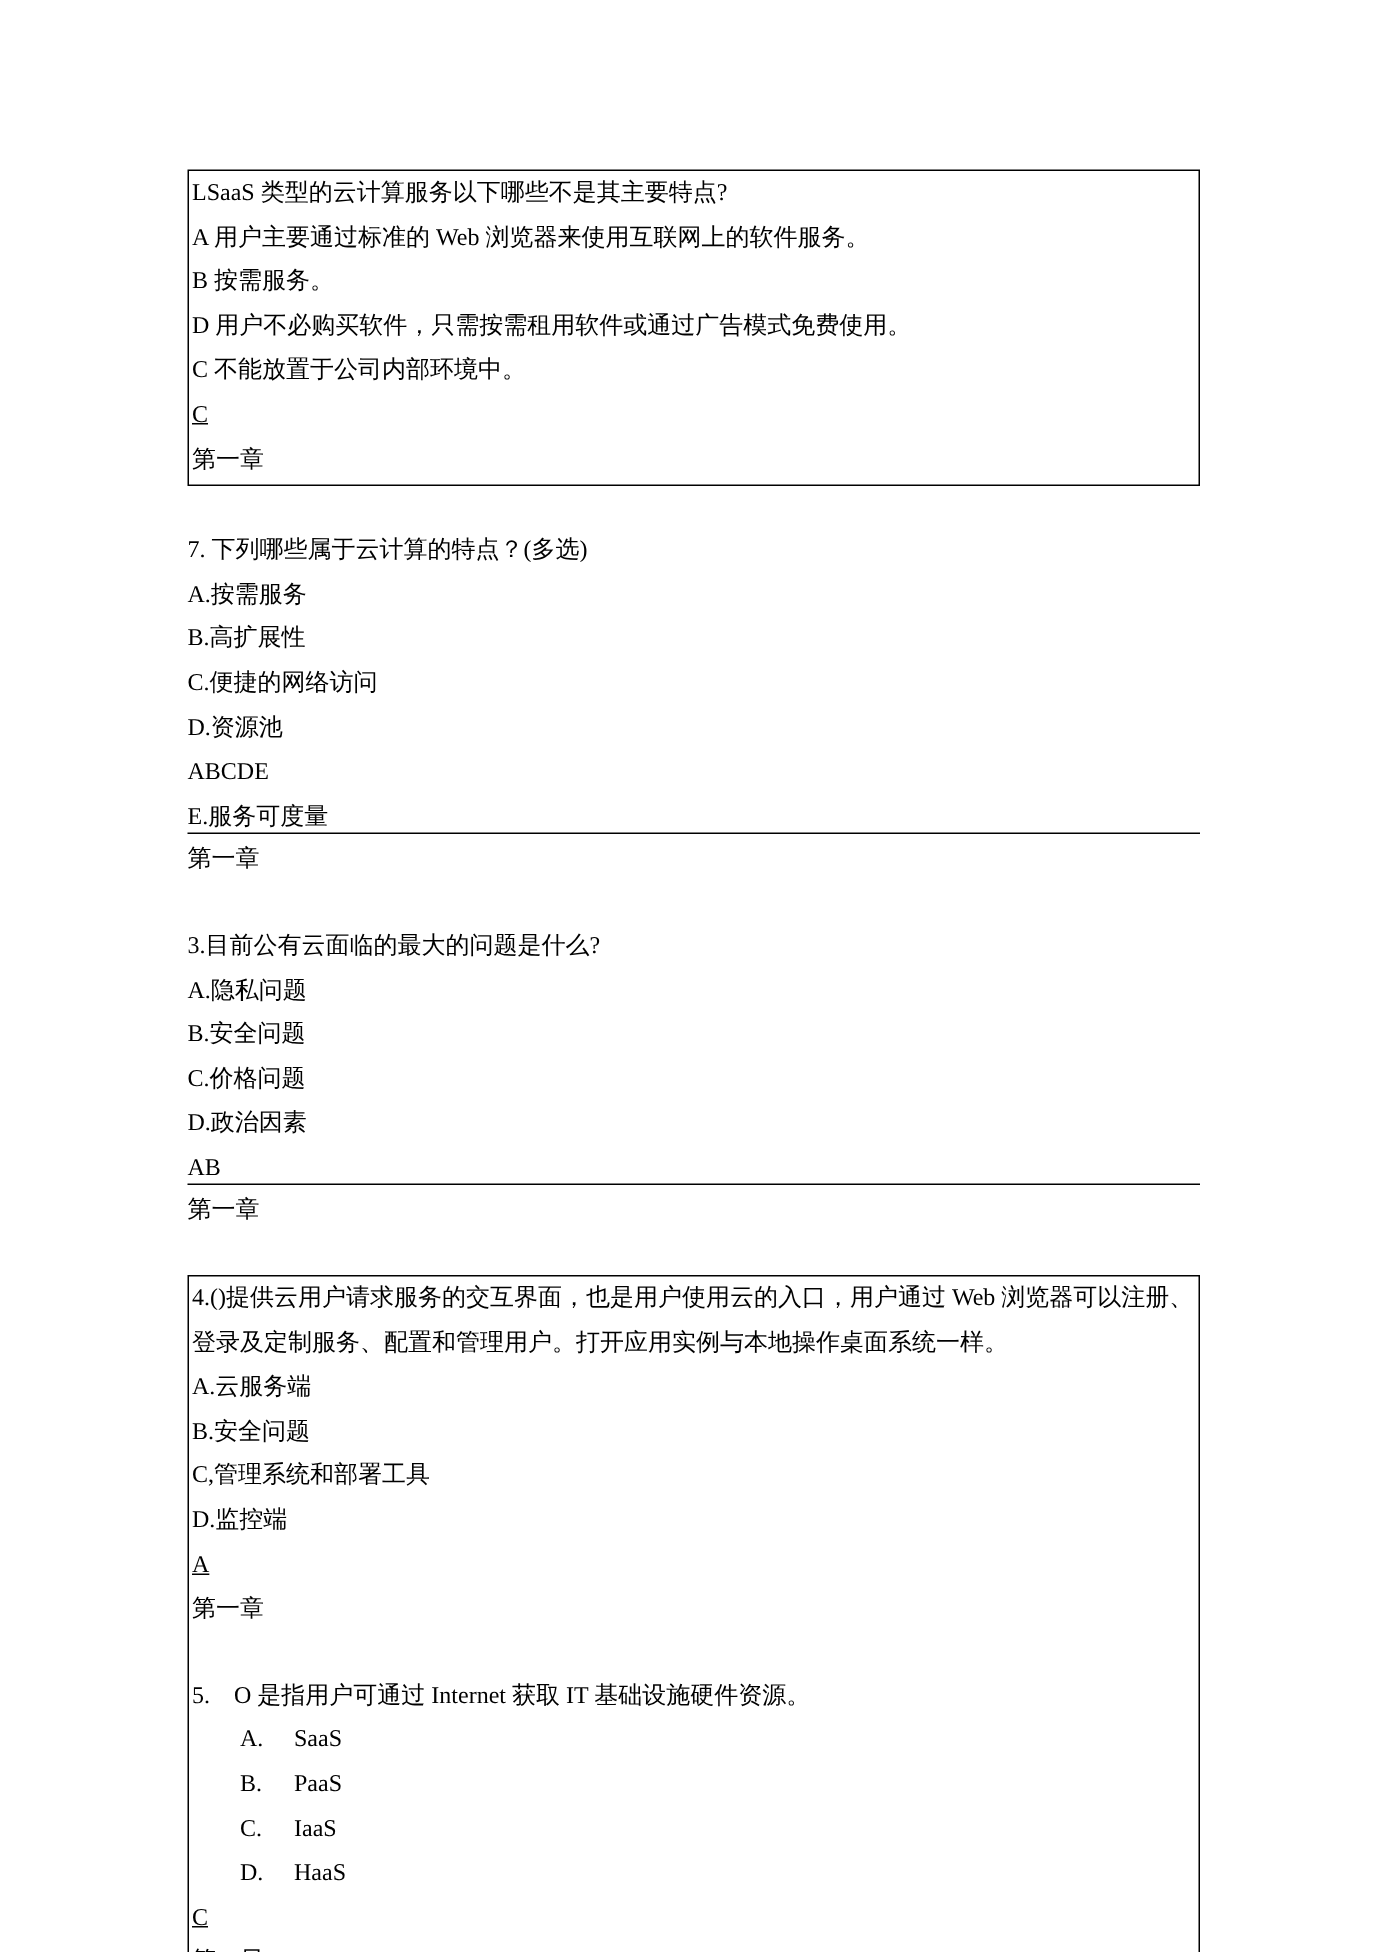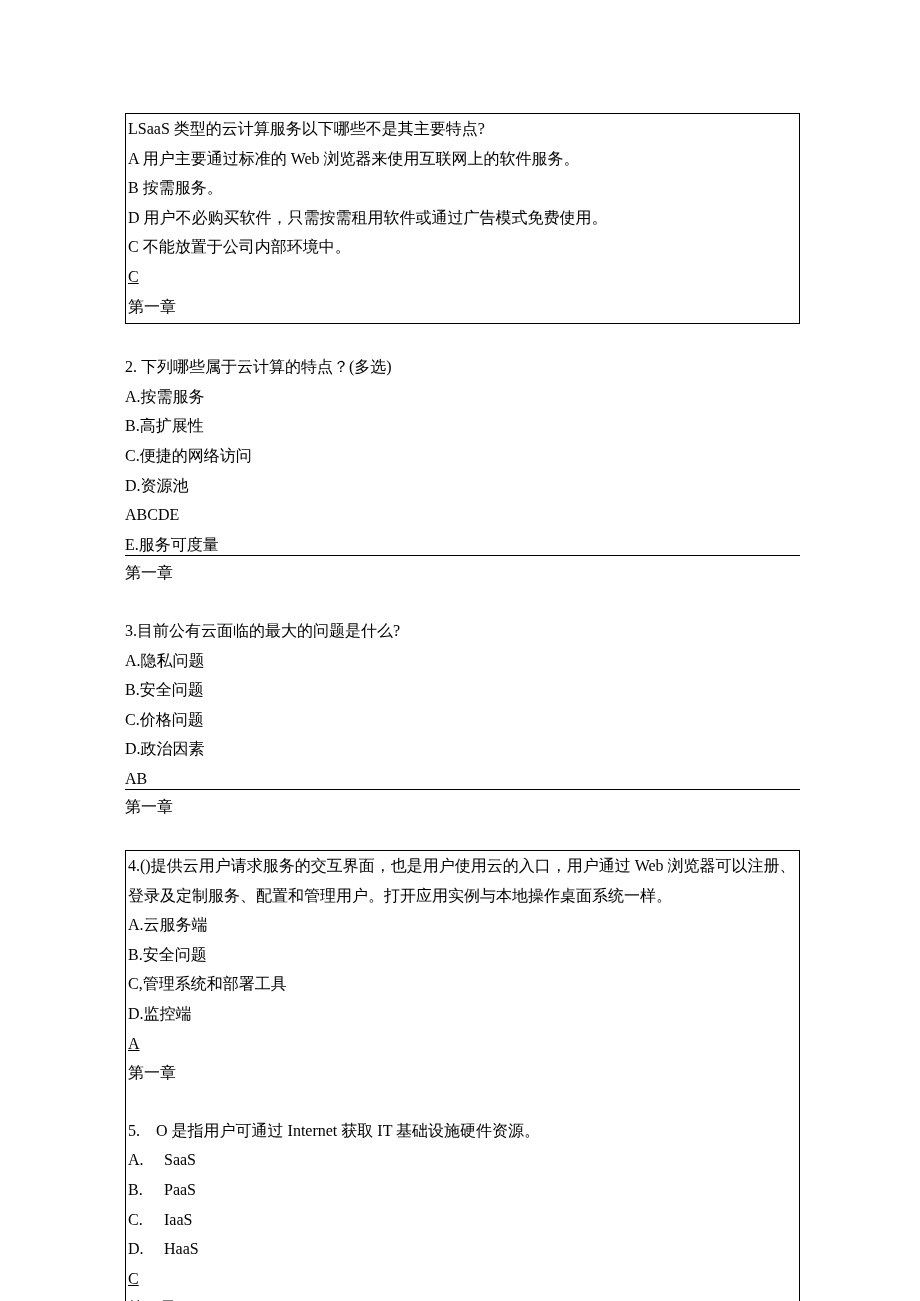--- a/index.html
+++ b/index.html
@@ -30,20 +30,21 @@
   .sep {
     height: 28px;
   }
   .hr {
     border-bottom: 1px solid #000;
     margin-top: -4px;
     margin-bottom: 2px;
   }
   .opt5 {
     padding-left: 0;
+    margin-left: 32px;
   }
   .opt5 .lbl {
     display: inline-block;
     width: 36px;
   }
 </style>
 </head>
 <body>
 <div class="page">
 
@@ -53,21 +54,21 @@
   <div class="line">B 按需服务。</div>
   <div class="line">D 用户不必购买软件，只需按需租用软件或通过广告模式免费使用。</div>
   <div class="line">C 不能放置于公司内部环境中。</div>
   <div class="line"><span class="answer">C</span></div>
   <div class="line">第一章</div>
 </div>
 
 <div class="sep"></div>
 
 <div>
-  <div class="line">2. 下列哪些属于云计算的特点？(多选)</div>
+  <div class="line">7. 下列哪些属于云计算的特点？(多选)</div>
   <div class="line">A.按需服务</div>
   <div class="line">B.高扩展性</div>
   <div class="line">C.便捷的网络访问</div>
   <div class="line">D.资源池</div>
   <div class="line">ABCDE</div>
   <div class="line">E.服务可度量</div>
   <div class="hr"></div>
   <div class="line">第一章</div>
 </div>
 

